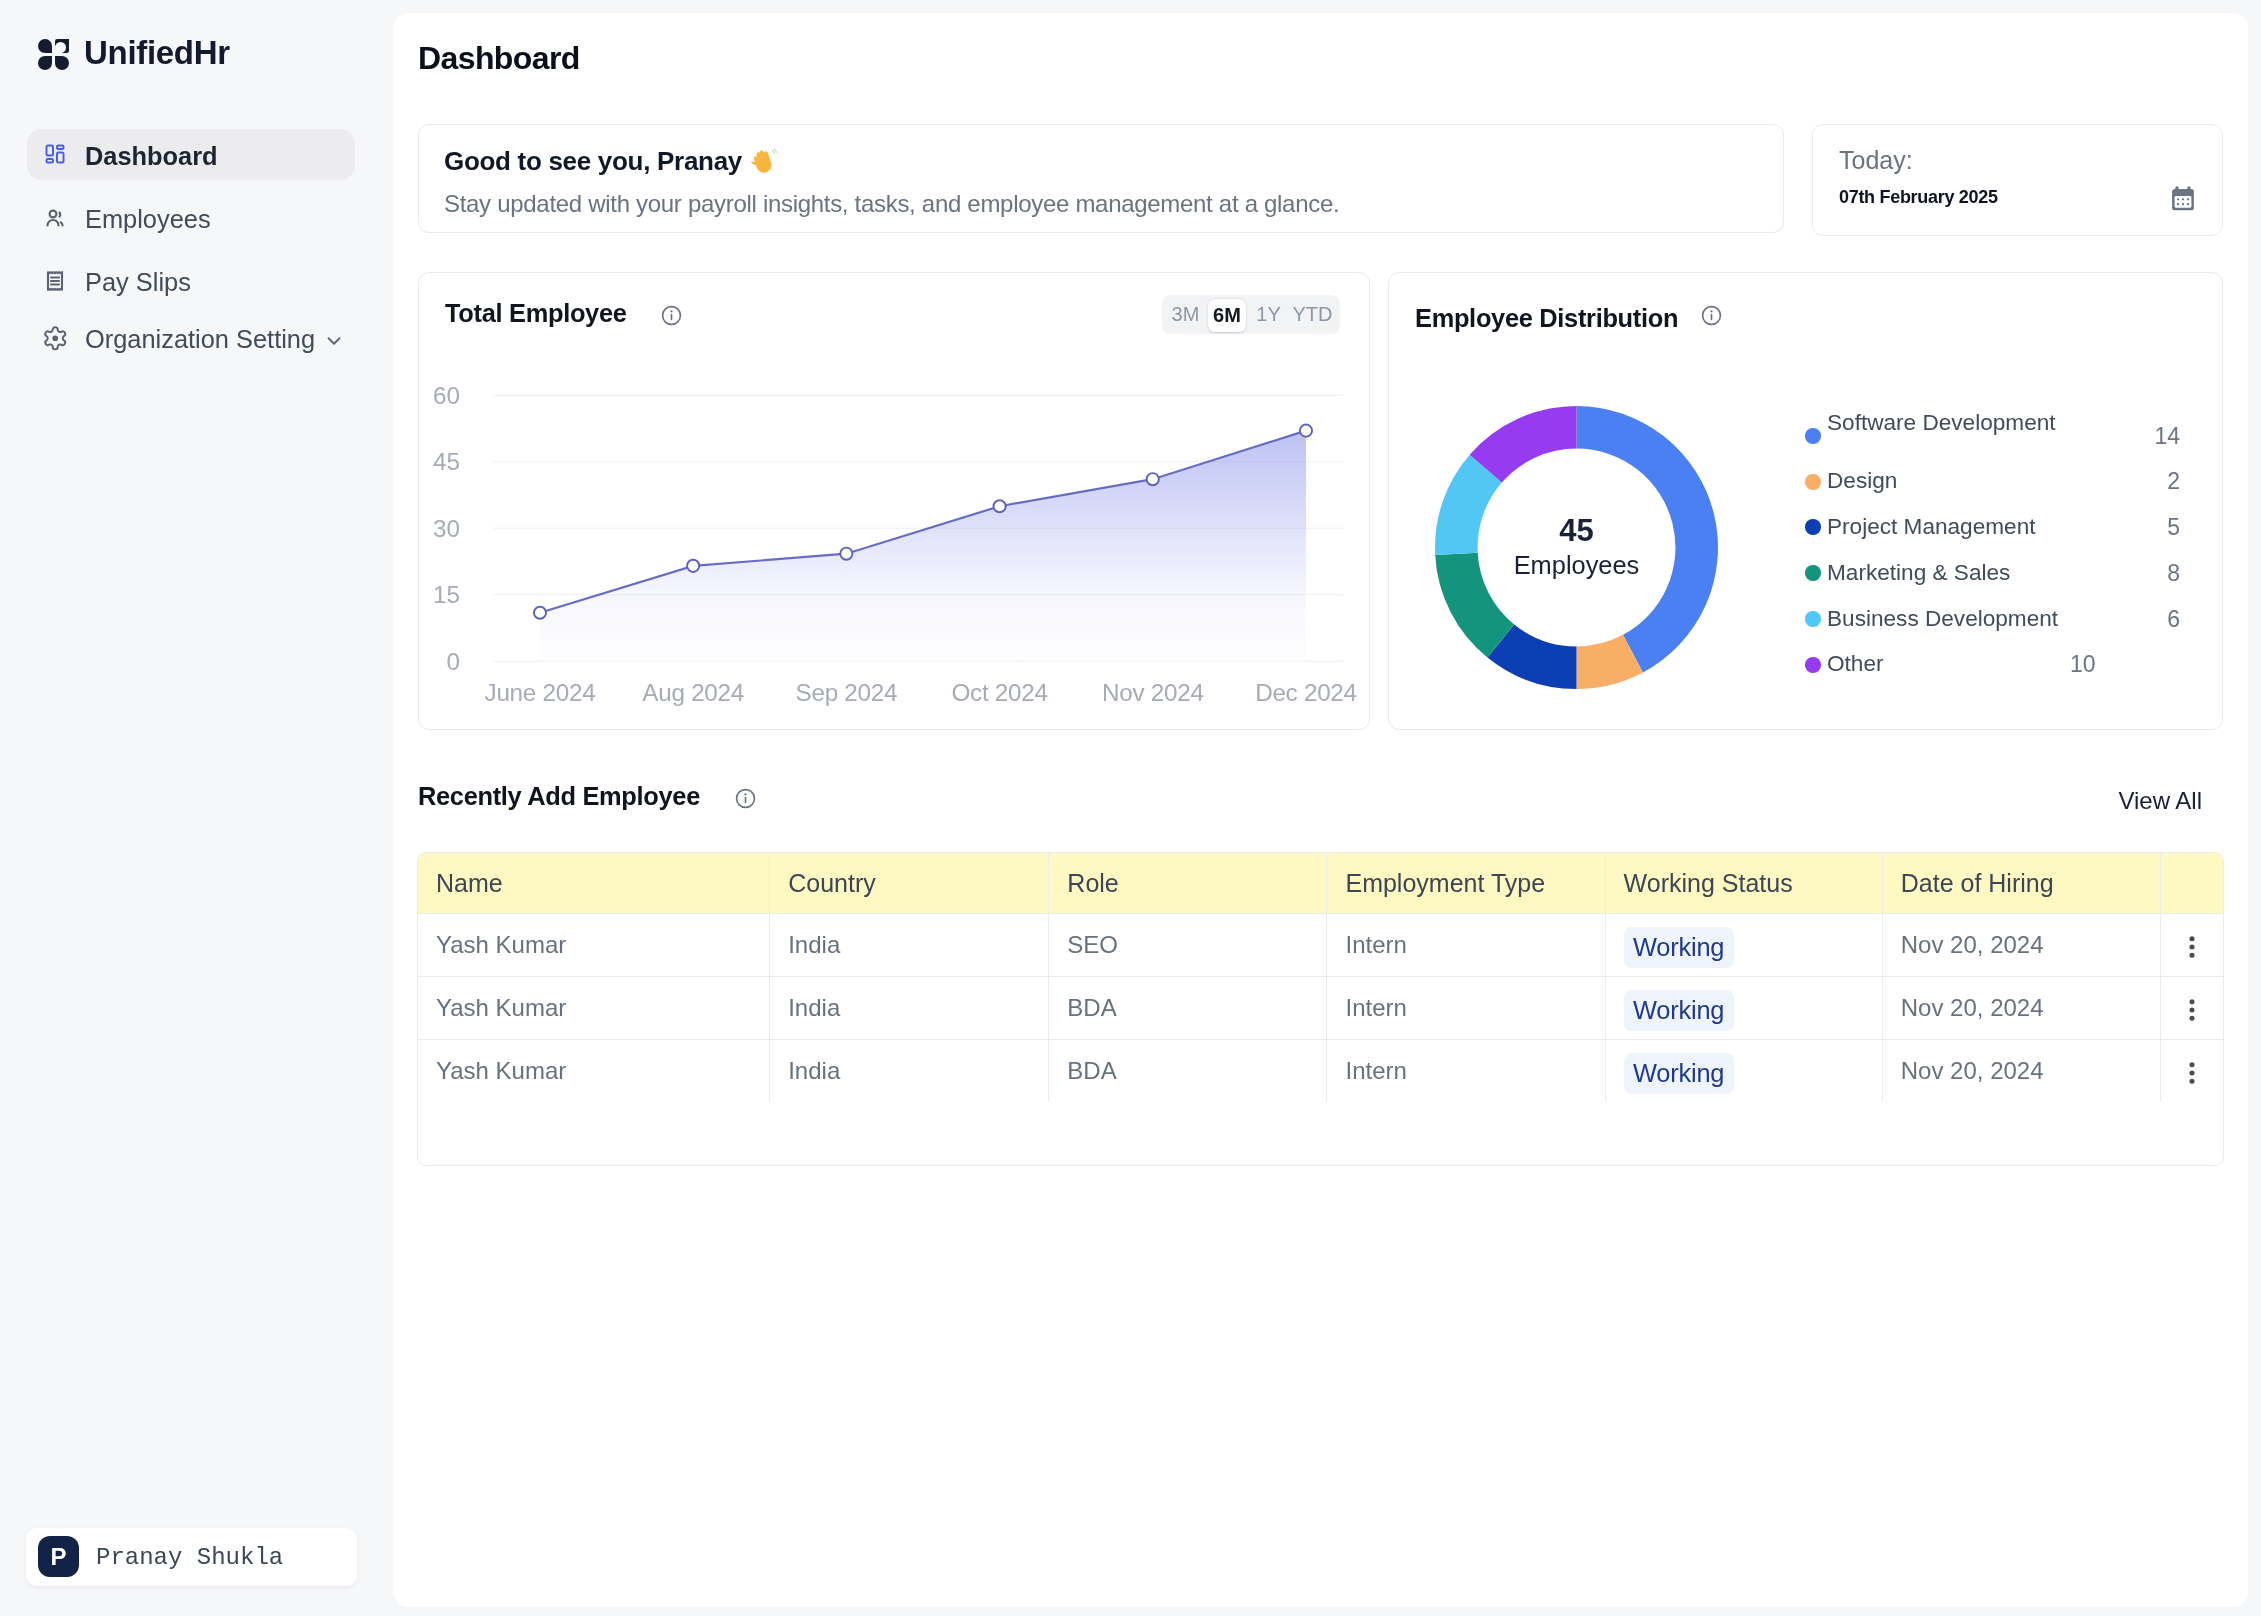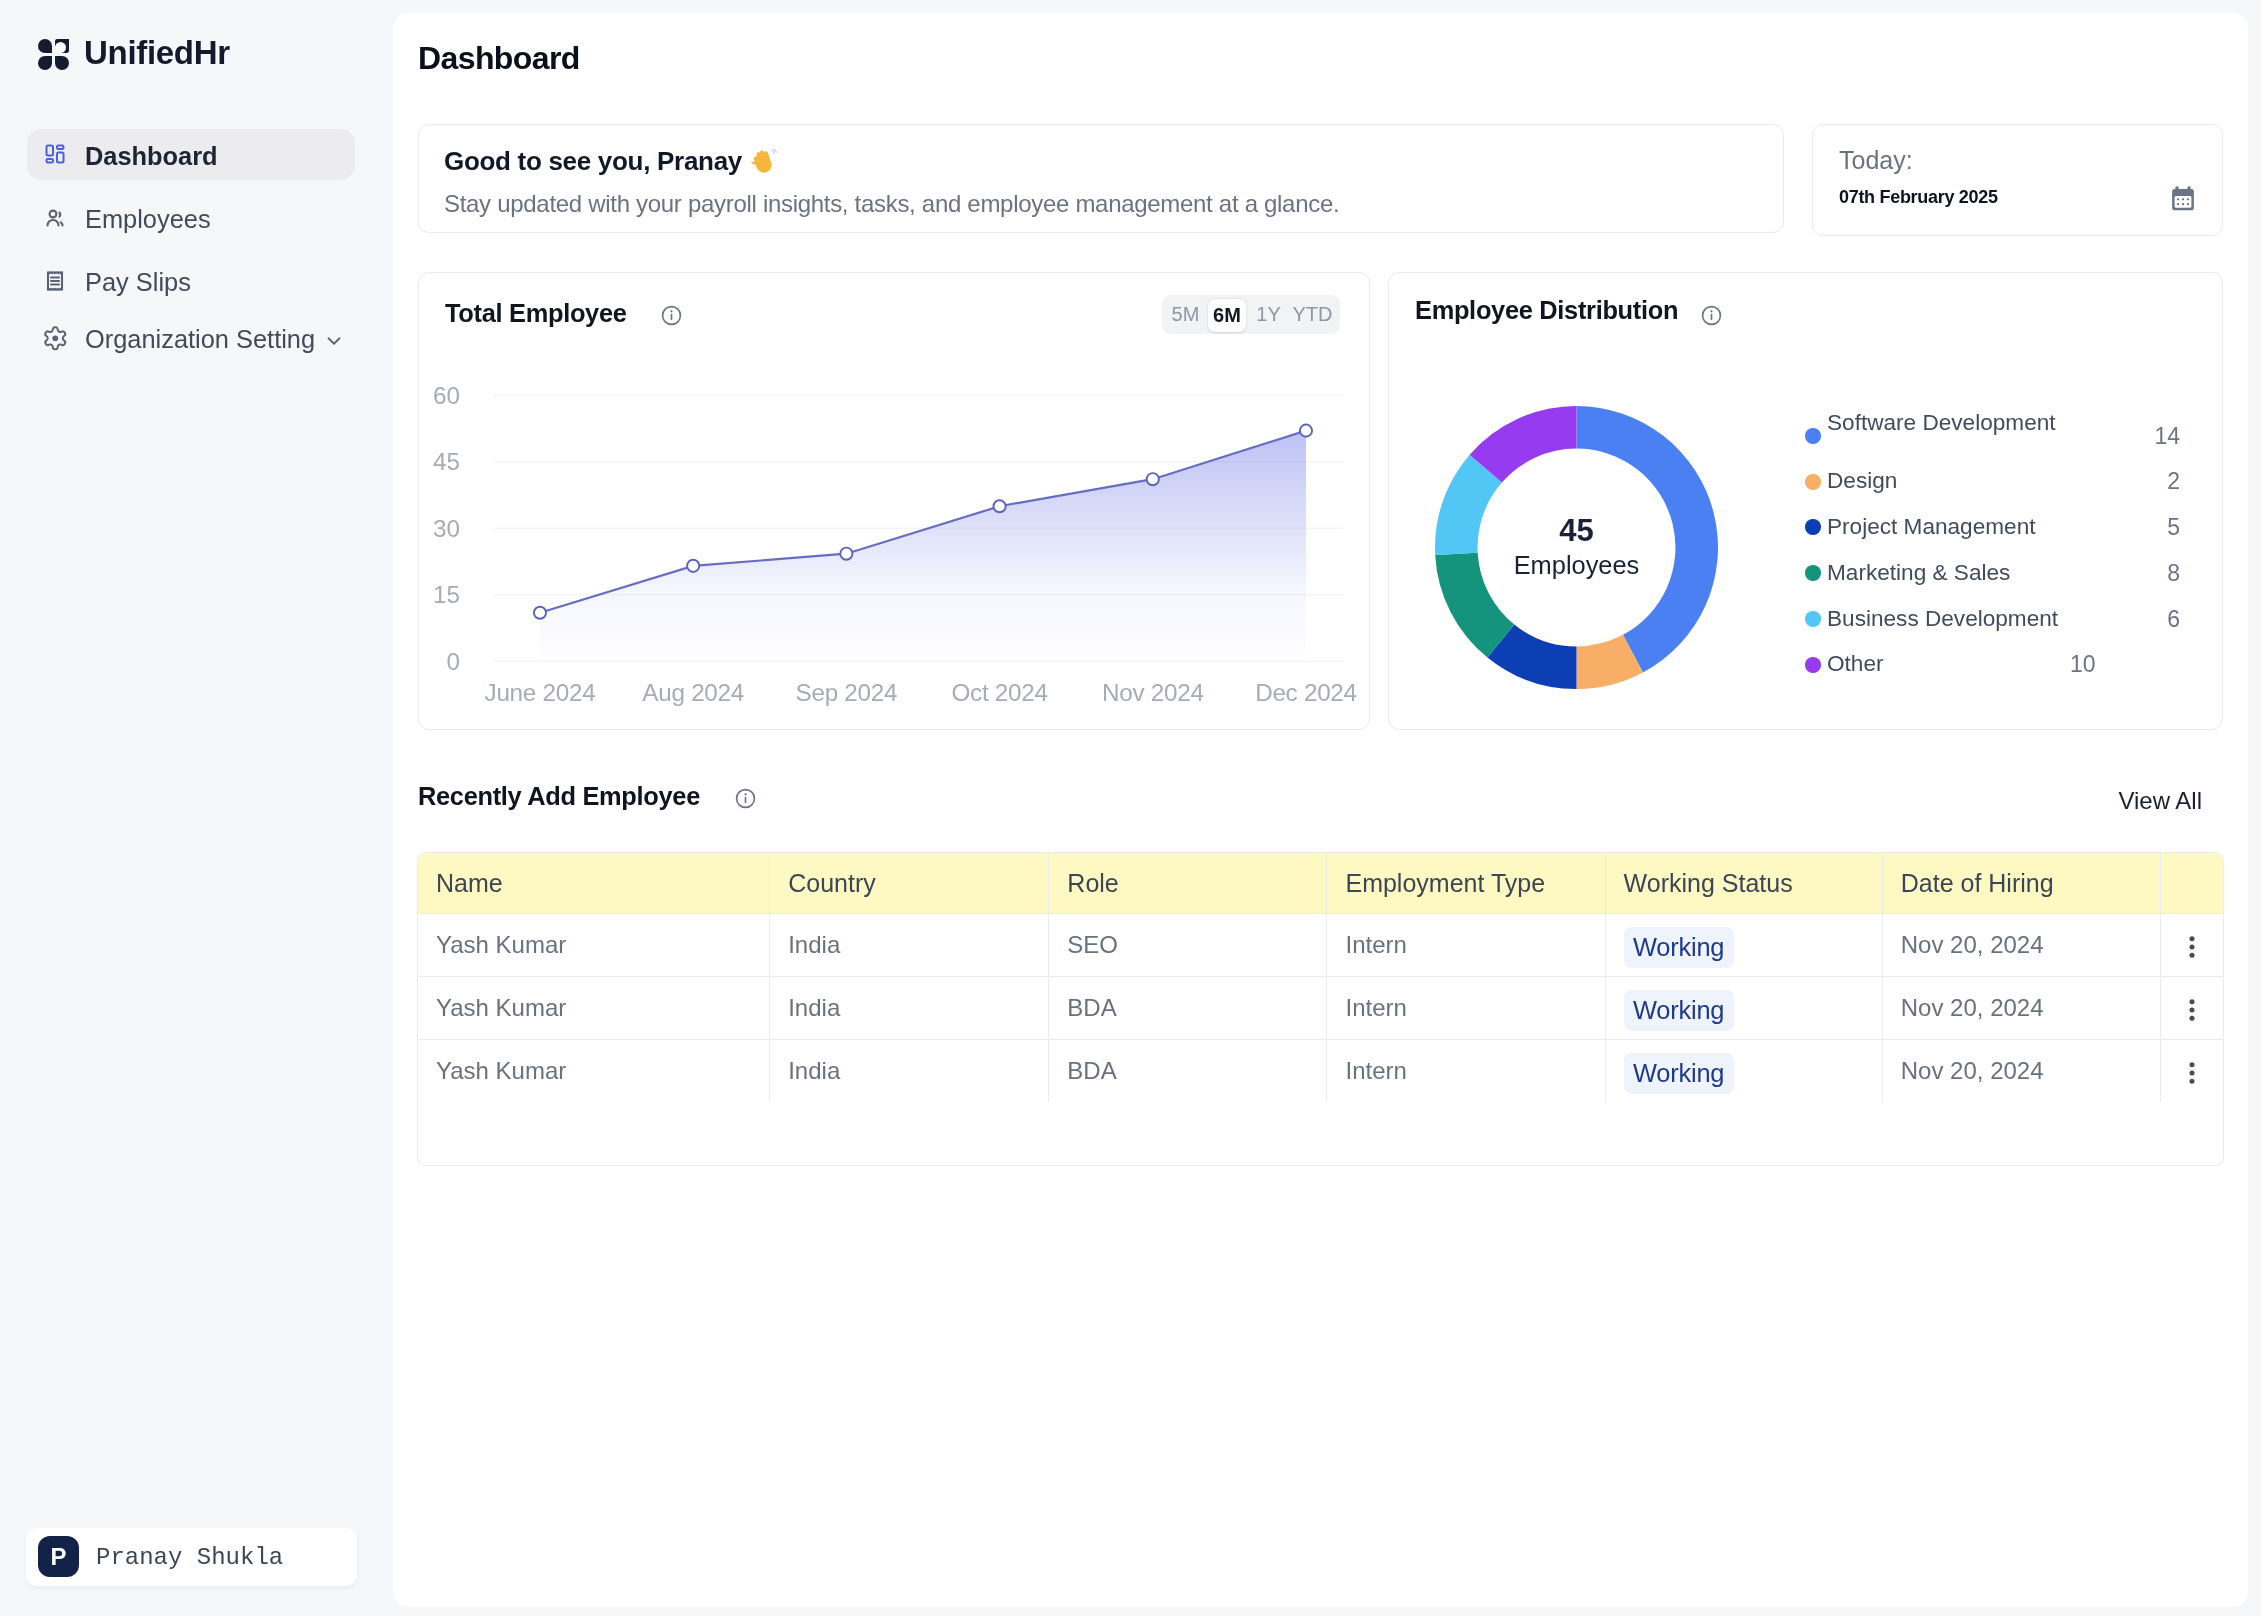--- a/index.html
+++ b/index.html
@@ -115,21 +115,21 @@
 <div class="abs" style="left:445px; top:299px; font-size:25.4px; font-weight:700; color:#10151f; letter-spacing:-0.3px;">Total Employee</div>
 <div class="abs" style="left:660px; top:304px; width:23px; height:23px;">
   <svg width="23" height="23" viewBox="0 0 24 24" fill="none" stroke="#6b7280" stroke-width="1.7">
       <circle cx="12" cy="12" r="9.3"></circle>
       <path d="M12 11v5.2" stroke-linecap="round"></path>
       <circle cx="12" cy="7.8" r="1.15" fill="#6b7280" stroke="none"></circle>
     </svg>
 </div>
 
 <div class="abs" style="left:1162px; top:295px; width:178px; height:39px; background:#f2f3f5; border-radius:8.8px;"></div>
-<div class="abs" style="left:1162px; top:295px; width:47px; height:39px; line-height:39px; text-align:center; font-size:20px; color:#8d97a8;">5M</div>
+<div class="abs" style="left:1162px; top:295px; width:47px; height:39px; line-height:39px; text-align:center; font-size:20px; color:#8d97a8;">3M</div>
 <div class="abs" style="left:1208px; top:299px; width:38px; height:33px; background:#ffffff; border-radius:7.2px; box-shadow:0 0.6px 2.2px rgba(30,40,70,0.18); line-height:33px; text-align:center; font-size:20px; font-weight:700; color:#14181f;">6M</div>
 <div class="abs" style="left:1249px; top:295px; width:39px; height:39px; line-height:39px; text-align:center; font-size:20px; color:#8d97a8;">1Y</div>
 <div class="abs" style="left:1286px; top:295px; width:53px; height:39px; line-height:39px; text-align:center; font-size:20px; color:#8d97a8;">YTD</div>
 
 <div class="abs" style="left:418px; top:272px;">
 <svg width="952" height="458" viewBox="0 0 1725 829">
   <defs>
     <linearGradient id="areaFill" x1="0" y1="287" x2="0" y2="705" gradientUnits="userSpaceOnUse">
       <stop offset="0" stop-color="#7b84e8" stop-opacity="0.50"></stop>
       <stop offset="0.7" stop-color="#7b84e8" stop-opacity="0.07"></stop>
@@ -169,21 +169,21 @@
     <circle cx="498.6" cy="532" r="11"></circle>
     <circle cx="776.2" cy="510" r="11"></circle>
     <circle cx="1053.8" cy="424" r="11"></circle>
     <circle cx="1331.4" cy="375" r="11"></circle>
     <circle cx="1609" cy="287" r="11"></circle>
   </g>
 </svg>
 </div>
 
 <div class="abs" style="left:1388px; top:272px; width:835px; height:458px; border:1.1px solid #e9eaee; border-radius:11px;"></div>
-<div class="abs" style="left:1415px; top:296px; font-size:25.4px; font-weight:700; color:#10151f; letter-spacing:-0.3px;">Employee Distribution</div>
+<div class="abs" style="left:1415px; top:304px; font-size:25.4px; font-weight:700; color:#10151f; letter-spacing:-0.3px;">Employee Distribution</div>
 <div class="abs" style="left:1700px; top:304px; width:23px; height:23px;">
   <svg width="23" height="23" viewBox="0 0 24 24" fill="none" stroke="#6b7280" stroke-width="1.7">
       <circle cx="12" cy="12" r="9.3"></circle>
       <path d="M12 11v5.2" stroke-linecap="round"></path>
       <circle cx="12" cy="7.8" r="1.15" fill="#6b7280" stroke="none"></circle>
     </svg>
 </div>
 
 <div class="abs" style="left:1435px; top:406px; width:283px; height:283px;">
   <svg width="283" height="283" viewBox="0 0 512 512">

